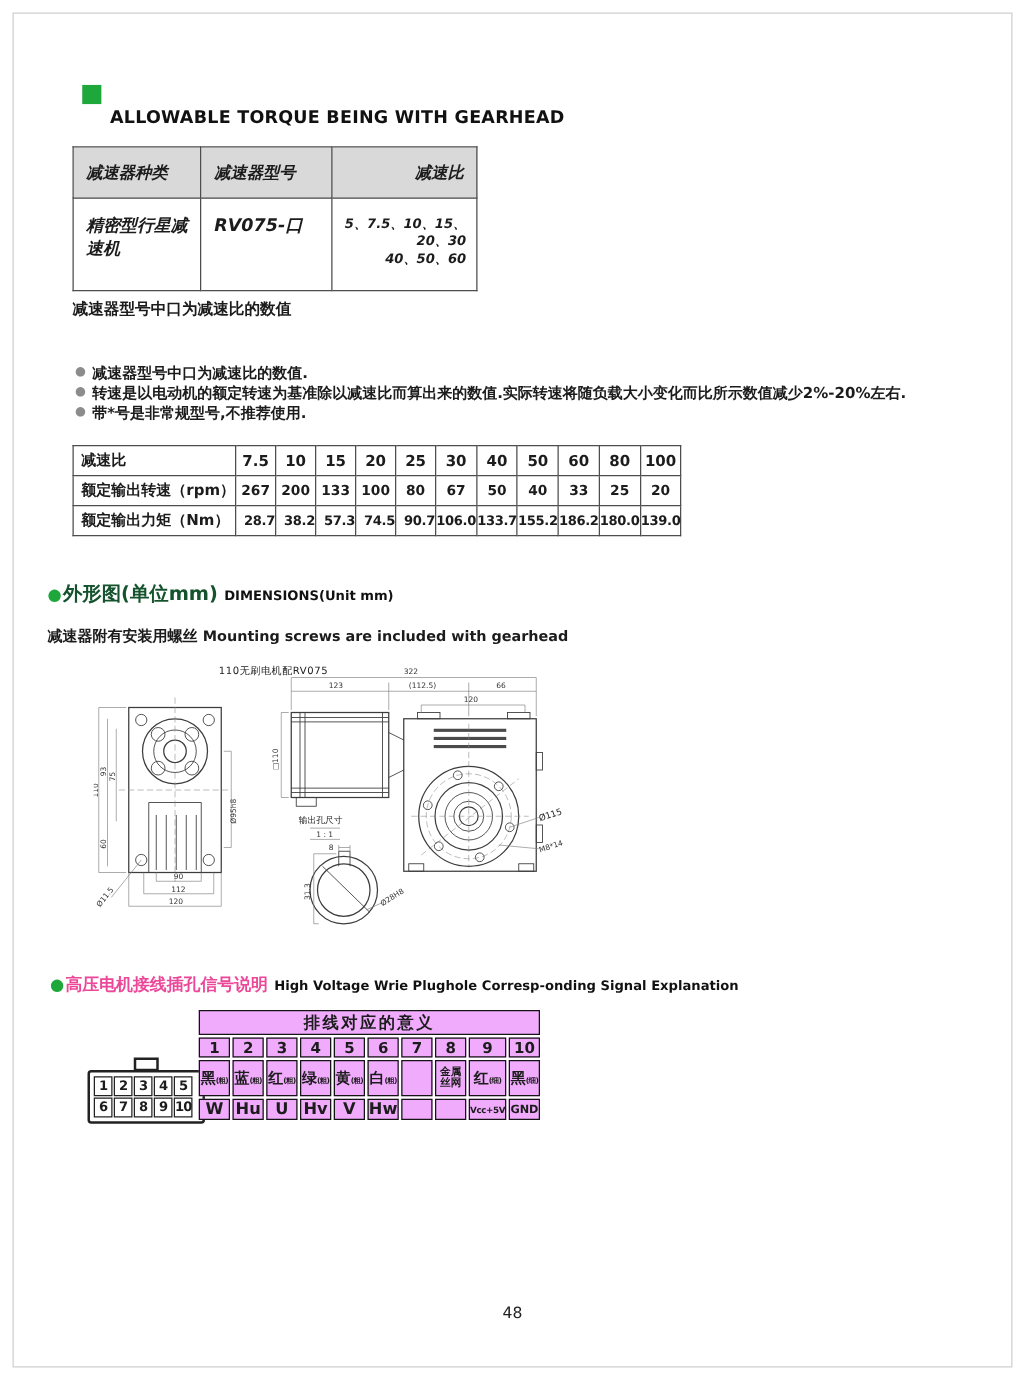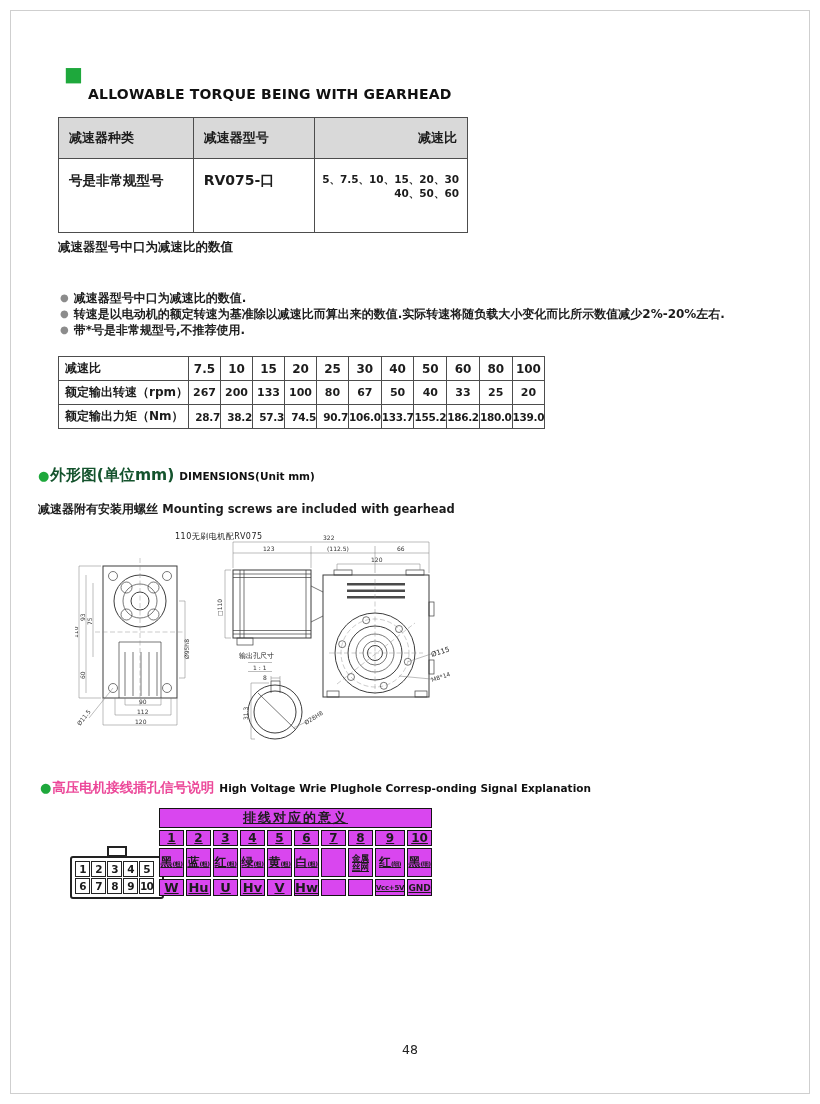--- a/index.html
+++ b/index.html
@@ -11,21 +11,21 @@
   .frame { position:absolute; inset:10px; border:1px solid #cfcfcf; }
 
   
   .title-block { position:absolute; left:64px; top:64px; }
   .title-row { display:flex; align-items:center; }
   .green-square { color:#1ea83c; font-size:20px; line-height:20px; margin-right:6px; }
   .title-cn { font-size:21px; font-weight:bold; letter-spacing:1px; color:#111; }
   .title-en { font-size:14px; font-weight:bold; margin:2px 0 0 24px; color:#111; letter-spacing:.2px; }
 
   
-  .gear-table { position:absolute; left:58px; top:117px; width:410px; border-collapse:collapse; }
+  .gear-table { position:absolute; left:58px; top:117px; width:324px; border-collapse:collapse;font-style:italic; }
   .gear-table td { border:1px solid #4d4d4d; }
   .gear-table .hd { background:#d9d9d9; height:41px; font-size:13px; font-weight:bold; padding:0 10px; vertical-align:middle; }
   .gear-table .bd { height:74px; vertical-align:top; padding-top:13px; font-weight:bold; }
   .c-type { width:135px; } .c-model { width:122px; } .c-ratio { width:153px; text-align:right; }
   .bd.c-type { font-size:13.5px; padding-left:10px; }
   .bd.c-model { font-size:14px; padding-left:10px; }
   .bd.c-ratio { font-size:10.5px; line-height:14px; padding-right:8px;margin-top:20px; }
   .table-note { position:absolute; left:58px; top:239px; font-size:12.5px; font-weight:bold; }
 
   
@@ -66,21 +66,21 @@
   .wiring-en { font-size:10.5px; font-weight:bold; margin-left:5px; color:#111; }
 
   .connector { position:absolute; left:70px; top:846px; width:94px; }
   .conn-tab { width:20px; height:11px; border:2.5px solid #222; background:#fff; margin:0 auto; }
   .conn-body { border:2.5px solid #222; border-radius:3px; background:#fff; padding:2px 3px; margin-top:-1px; }
   .conn-row { display:flex; gap:1px; margin:1px 0; }
   .conn-cell { width:15px; height:16px; border:1.6px solid #222; font-size:10.5px; font-weight:bold;
                display:flex; align-items:center; justify-content:center; letter-spacing:-0.8px; background:#fff; }
 
   .wire-table { position:absolute; left:157px; top:806px; border-collapse:separate; border-spacing:2px; }
-  .wire-table td { border:1.5px solid #141414; text-align:center; vertical-align:middle; background:#d946ef;text-decoration:underline; }
+  .wire-table td { border:1.5px solid #141414; text-align:center; vertical-align:middle; background:#f0abfc; }
   .wire-table .ttl { height:17px; font-size:13px; font-weight:bold; letter-spacing:2px; }
   .wire-table .pin { width:25px; height:16px; font-size:12px; font-weight:bold; }
   .wire-table .clr { height:29px; font-size:12px; font-weight:bold; white-space:nowrap; }
   .wire-table .clr .s { font-size:6px; letter-spacing:-0.5px; }
   .wire-table .clr.mesh { font-size:8.5px; white-space:normal; word-break:break-all; line-height:9px; font-weight:bold; }
   .wire-table .sig { height:17px; font-size:13px; font-weight:bold; }
   .wire-table .sig.small { font-size:7px; letter-spacing:-0.3px; }
   .wire-table .sig.gnd { font-size:9px; }
 
   .page-number { position:absolute; left:0; top:1042px; width:100%; text-align:center; font-size:12.5px; color:#222; }
@@ -99,21 +99,21 @@
   </div>
 
   <table class="gear-table">
     <tbody>
         <tr>
       <td class="hd c-type">减速器种类</td>
       <td class="hd c-model">减速器型号</td>
       <td class="hd c-ratio">减速比</td>
     </tr>
     <tr>
-      <td class="bd c-type">号是非常规型号</td>
+      <td class="bd c-type">精密型行星减速机</td>
       <td class="bd c-model">RV075-口</td>
       <td class="bd c-ratio">
         <div>5、7.5、10、15、20、30</div>
         <div>40、50、60</div>
       </td>
     </tr>
   </tbody>
     </table>
   <div class="table-note">减速器型号中口为减速比的数值</div>
 

